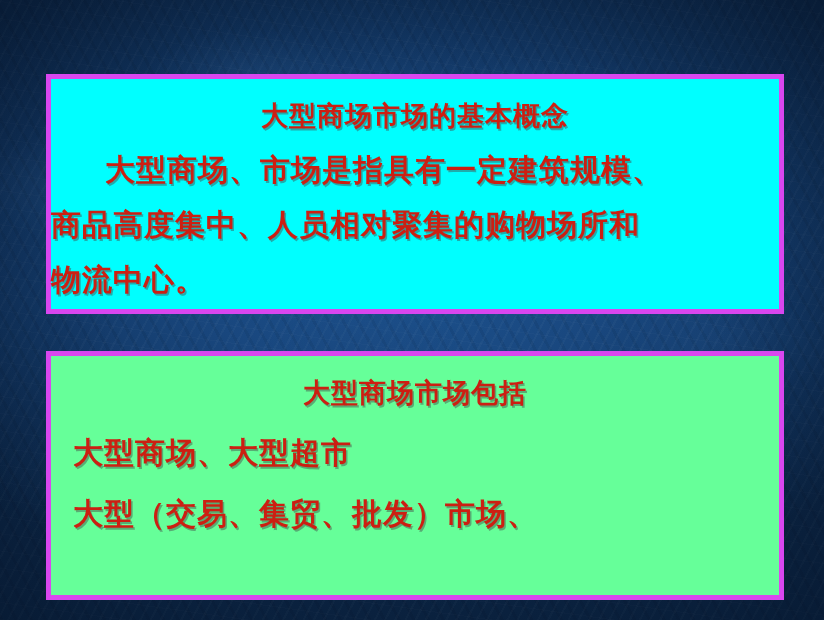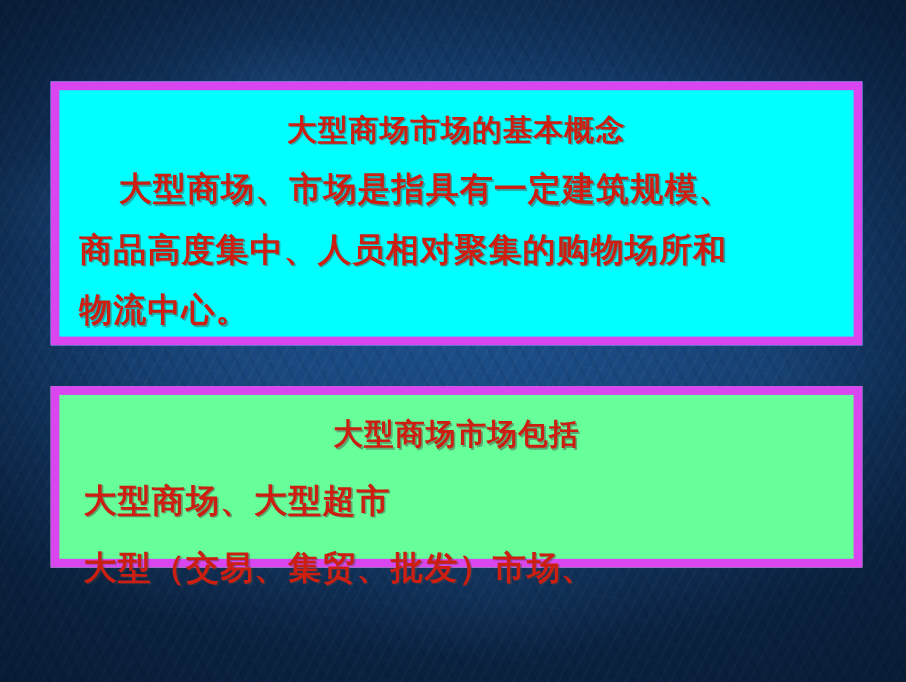--- a/index.html
+++ b/index.html
@@ -47,35 +47,35 @@
   }
   .bg-vig {
     position: absolute;
     inset: 0;
     background: radial-gradient(ellipse 85% 78% at 50% 48%, rgba(0,0,0,0) 42%, rgba(4,16,34,.62) 100%);
   }
   
   .panel {
     position: absolute;
     box-sizing: border-box;
-    border: 8px solid #d946ef;
+    border: 5px solid #d946ef;
     padding: 0;
   }
   #panel-concept {
     left: 46px;
     top: 74px;
     width: 738px;
     height: 240px;
     background: #00ffff;
   }
   #panel-includes {
     left: 46px;
     top: 351px;
     width: 738px;
-    height: 165px;
+    height: 249px;
     background: #66ff99;
   }
   .ptext {
     color: #cc1f12;
     font-family: "DejaVu Serif", "Liberation Serif", serif;
     font-weight: bold;
     text-shadow: 1.5px 1.5px 0 rgba(70,70,70,.45);
     white-space: nowrap;
     letter-spacing: 1px;
   }
@@ -83,21 +83,20 @@
   #panel-concept .heading {
     font-size: 27px;
     text-align: center;
     margin-top: 22px;
     line-height: 1.1;
   }
   #panel-concept .line {
     font-size: 30px;
     line-height: 1.1;
     margin-top: 22px;
-    padding-left: 18px;
   }
   #panel-concept .line.indent { padding-left: 54px; }
   
   #panel-includes .heading {
     font-size: 27px;
     text-align: center;
     margin-top: 22px;
     line-height: 1.1;
   }
   #panel-includes .line {

